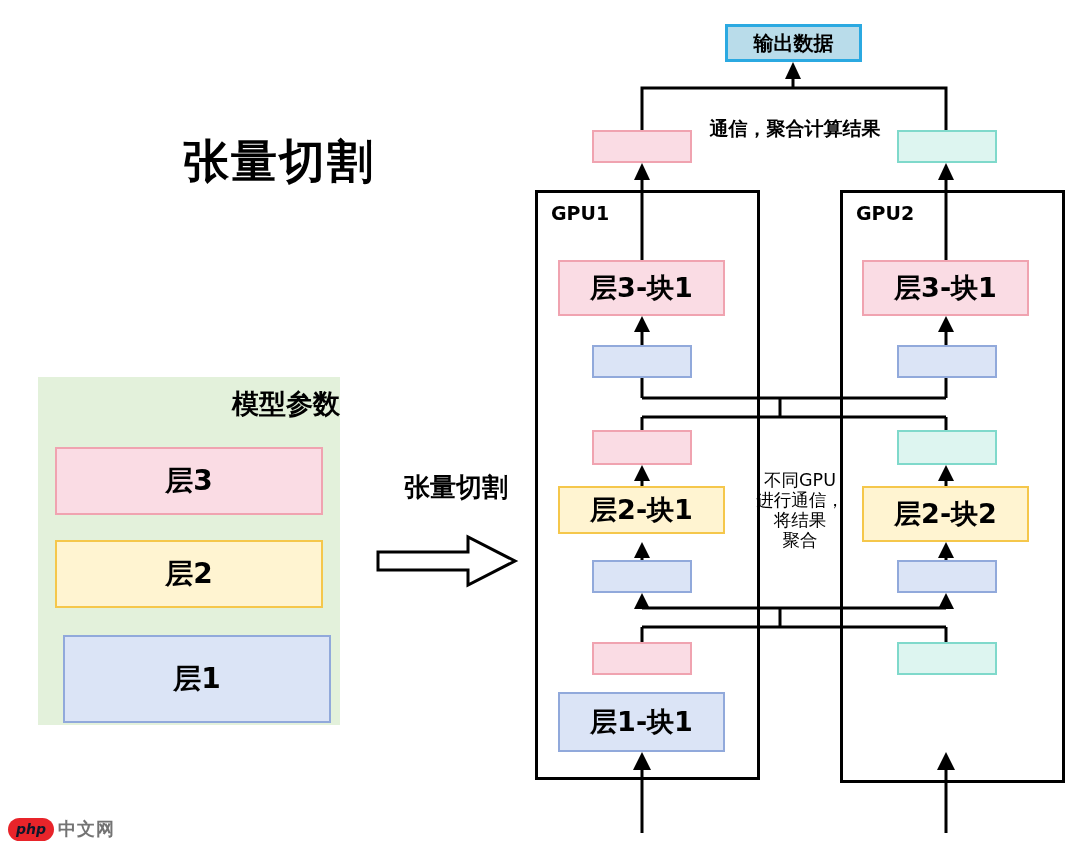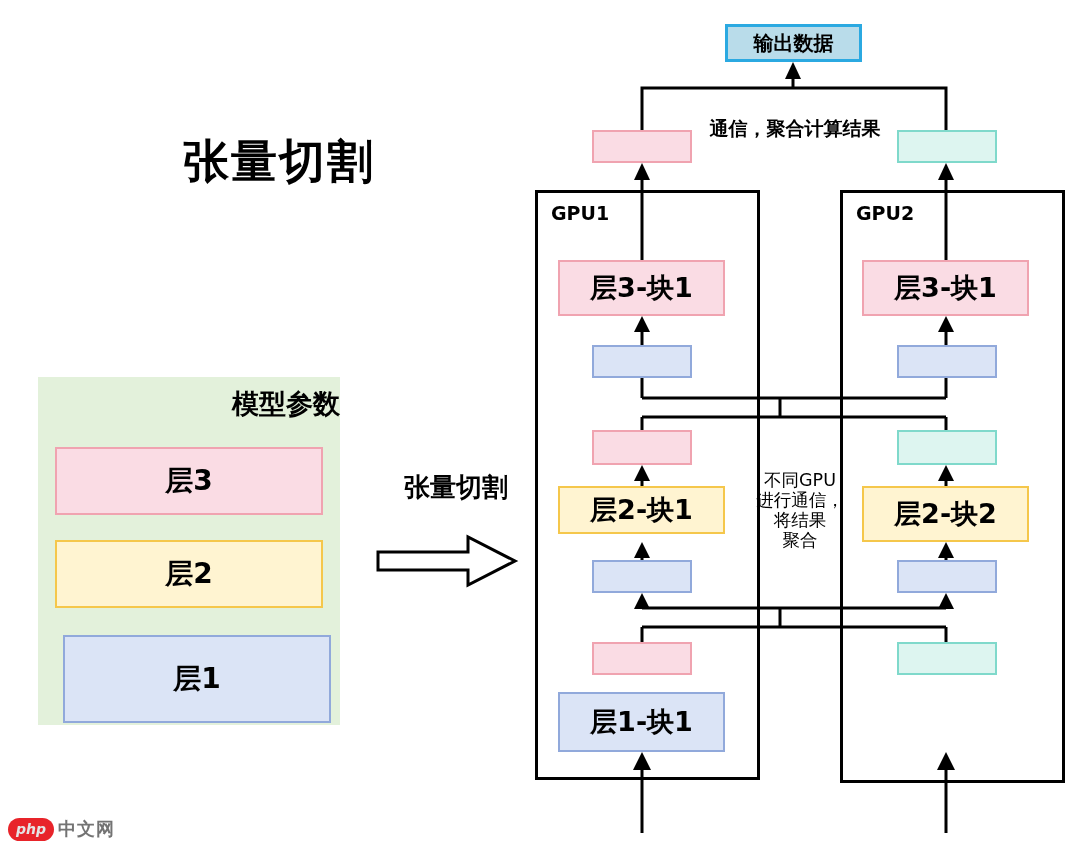--- a/index.html
+++ b/index.html
@@ -45,21 +45,21 @@
   .mid-note{
     position:absolute;left:740px;top:470px;width:120px;text-align:center;
     font-size:17.5px;font-weight:normal;line-height:20px;z-index:2;
   }
   .big-label{font-size:27px;}
   .model-label{font-size:28px;}
   .watermark{
     position:absolute;left:8px;top:817px;display:flex;align-items:center;gap:4px;z-index:2;
   }
   .wm-oval{
-    width:46px;height:23px;border-radius:12px;background:#E8242A;color:#e5e5e5;
+    width:46px;height:23px;border-radius:12px;background:#E8242A;color:#0f172a;
     display:flex;align-items:center;justify-content:center;
     font-size:14px;font-weight:bold;font-style:italic;
   }
   .wm-text{font-size:18px;font-weight:bold;color:#737373;letter-spacing:1px;}
 </style>
 </head>
 <body>
 
 <div class="canvas">
 

